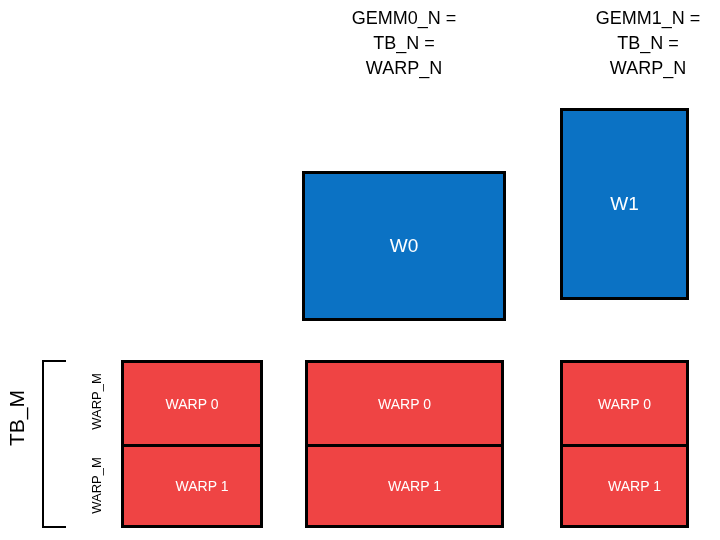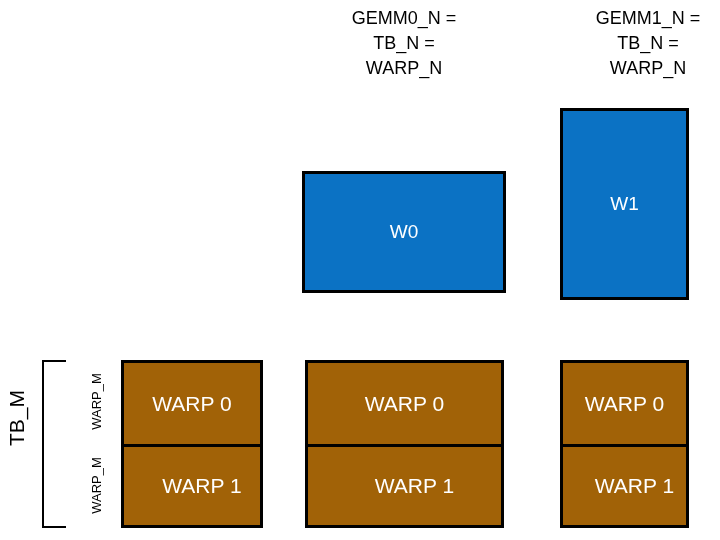--- a/index.html
+++ b/index.html
@@ -38,45 +38,45 @@
     background: #0B72C4;
     border: 3px solid #000000;
     box-sizing: border-box;
     display: flex;
     align-items: center;
     justify-content: center;
     color: #ffffff;
     font-size: 19px;
     font-family: "Liberation Sans", sans-serif;
   }
-  #blue-w0 { left: 302px; top: 171px; width: 204px; height: 122px; }
+  #blue-w0 { left: 302px; top: 171px; width: 204px; height: 150px; }
   #blue-w1 { left: 560px; top: 108px; width: 129px; height: 192px; }
 
   
   .green-col {
     position: absolute;
     top: 360px;
     height: 168px;
     display: flex;
     flex-direction: column;
     border: 3px solid #000000;
     box-sizing: border-box;
   }
   #green-col-0 { left: 121px; width: 142px; }
   #green-col-1 { left: 305px; width: 199px; }
   #green-col-2 { left: 560px; width: 129px; }
 
   .green-cell {
     flex: 1 1 50%;
-    background: #a16207;
+    background: #ef4444;
     display: flex;
     align-items: center;
     justify-content: center;
     color: #ffffff;
-    font-size: 21px;
+    font-size: 14px;
     font-family: "Liberation Sans", sans-serif;
     box-sizing: border-box;
   }
   .green-cell.lower {
     border-top: 3px solid #000000;
     padding-left: 20px;
   }
 
   
   #tbm-bracket {

